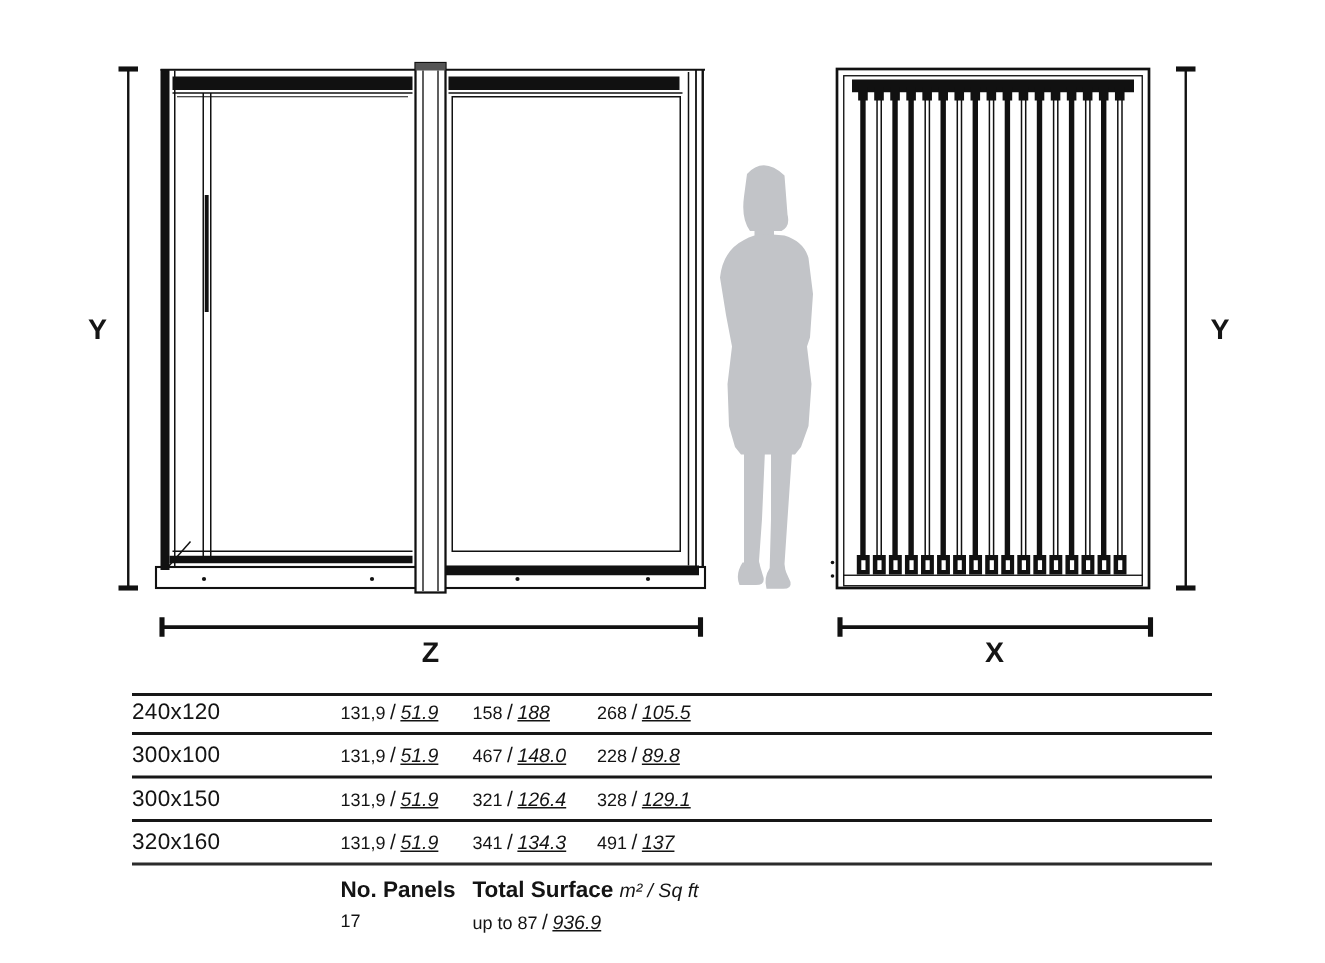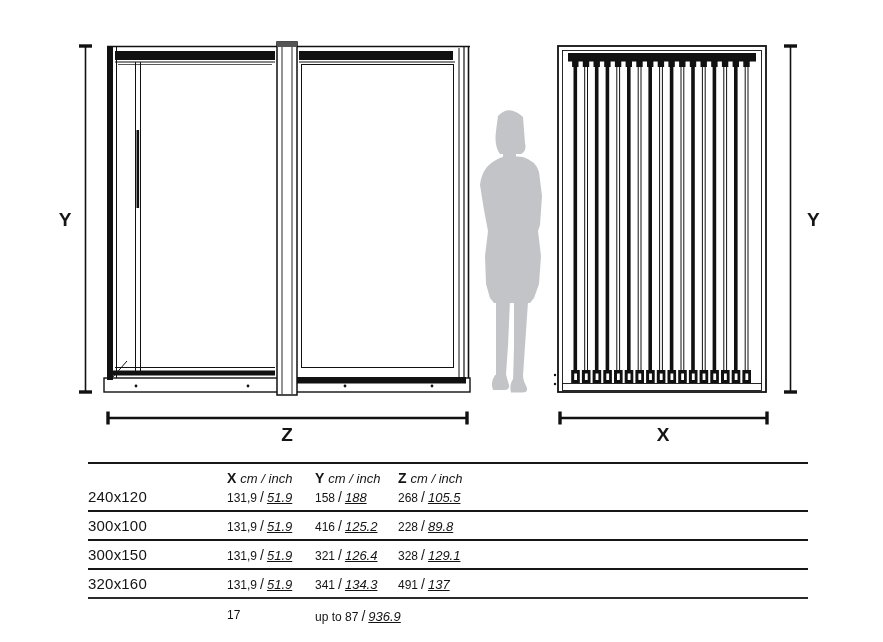--- a/index.html
+++ b/index.html
@@ -169,44 +169,33 @@
         <line class="ln" x1="784" y1="46" x2="797" y2="46" stroke-width="3.4"></line>
         <line class="ln" x1="784" y1="392" x2="797" y2="392" stroke-width="3.4"></line>
         <text class="dimlabel" x="807" y="226" text-anchor="start">Y</text>
       </g>
     </g>
   </svg>
 
   <div class="spec-table">
 
     <div class="sect">
-      <div class="row hrow">
-        <div class="cell c1">
-          <span class="hl">X</span><span class="hu">cm / inch</span>
-        </div>
-        <div class="cell c2">
-          <span class="hl">Y</span><span class="hu">cm / inch</span>
-        </div>
-        <div class="cell c3">
-          <span class="hl">Z</span><span class="hu">cm / inch</span>
-        </div>
-      </div>
       <div class="row drow1">
         <div class="cell c0 size">240x120</div>
         <div class="cell c1"><span class="cm">131,9</span><span class="sep">/</span><span class="in">51.9</span></div>
         <div class="cell c2"><span class="cm">158</span><span class="sep">/</span><span class="in">188</span></div>
         <div class="cell c3"><span class="cm">268</span><span class="sep">/</span><span class="in">105.5</span></div>
       </div>
     </div>
 
     <div class="sect">
       <div class="row drow">
         <div class="cell c0 size">300x100</div>
         <div class="cell c1"><span class="cm">131,9</span><span class="sep">/</span><span class="in">51.9</span></div>
-        <div class="cell c2"><span class="cm">416</span><span class="sep">/</span><span class="in">125.2</span></div>
+        <div class="cell c2"><span class="cm">467</span><span class="sep">/</span><span class="in">148.0</span></div>
         <div class="cell c3"><span class="cm">228</span><span class="sep">/</span><span class="in">89.8</span></div>
       </div>
     </div>
 
     <div class="sect">
       <div class="row drow">
         <div class="cell c0 size">300x150</div>
         <div class="cell c1"><span class="cm">131,9</span><span class="sep">/</span><span class="in">51.9</span></div>
         <div class="cell c2"><span class="cm">321</span><span class="sep">/</span><span class="in">126.4</span></div>
         <div class="cell c3"><span class="cm">328</span><span class="sep">/</span><span class="in">129.1</span></div>
@@ -216,20 +205,26 @@
     <div class="sect sect-last">
       <div class="row drow">
         <div class="cell c0 size">320x160</div>
         <div class="cell c1"><span class="cm">131,9</span><span class="sep">/</span><span class="in">51.9</span></div>
         <div class="cell c2"><span class="cm">341</span><span class="sep">/</span><span class="in">134.3</span></div>
         <div class="cell c3"><span class="cm">491</span><span class="sep">/</span><span class="in">137</span></div>
       </div>
     </div>
 
     <div class="tfooter">
+      <div class="row frow">
+        <div class="cell c1 fl">No. Panels</div>
+        <div class="cell c2">
+          <span class="fl">Total Surface</span><span class="hu">m² / Sq ft</span>
+        </div>
+      </div>
       <div class="row frow">
         <div class="cell c1 cm">17</div>
         <div class="cell c2">
           <span class="cm">up to 87</span><span class="sep">/</span><span class="in">936.9</span>
         </div>
       </div>
     </div>
 
   </div>
 </div>

